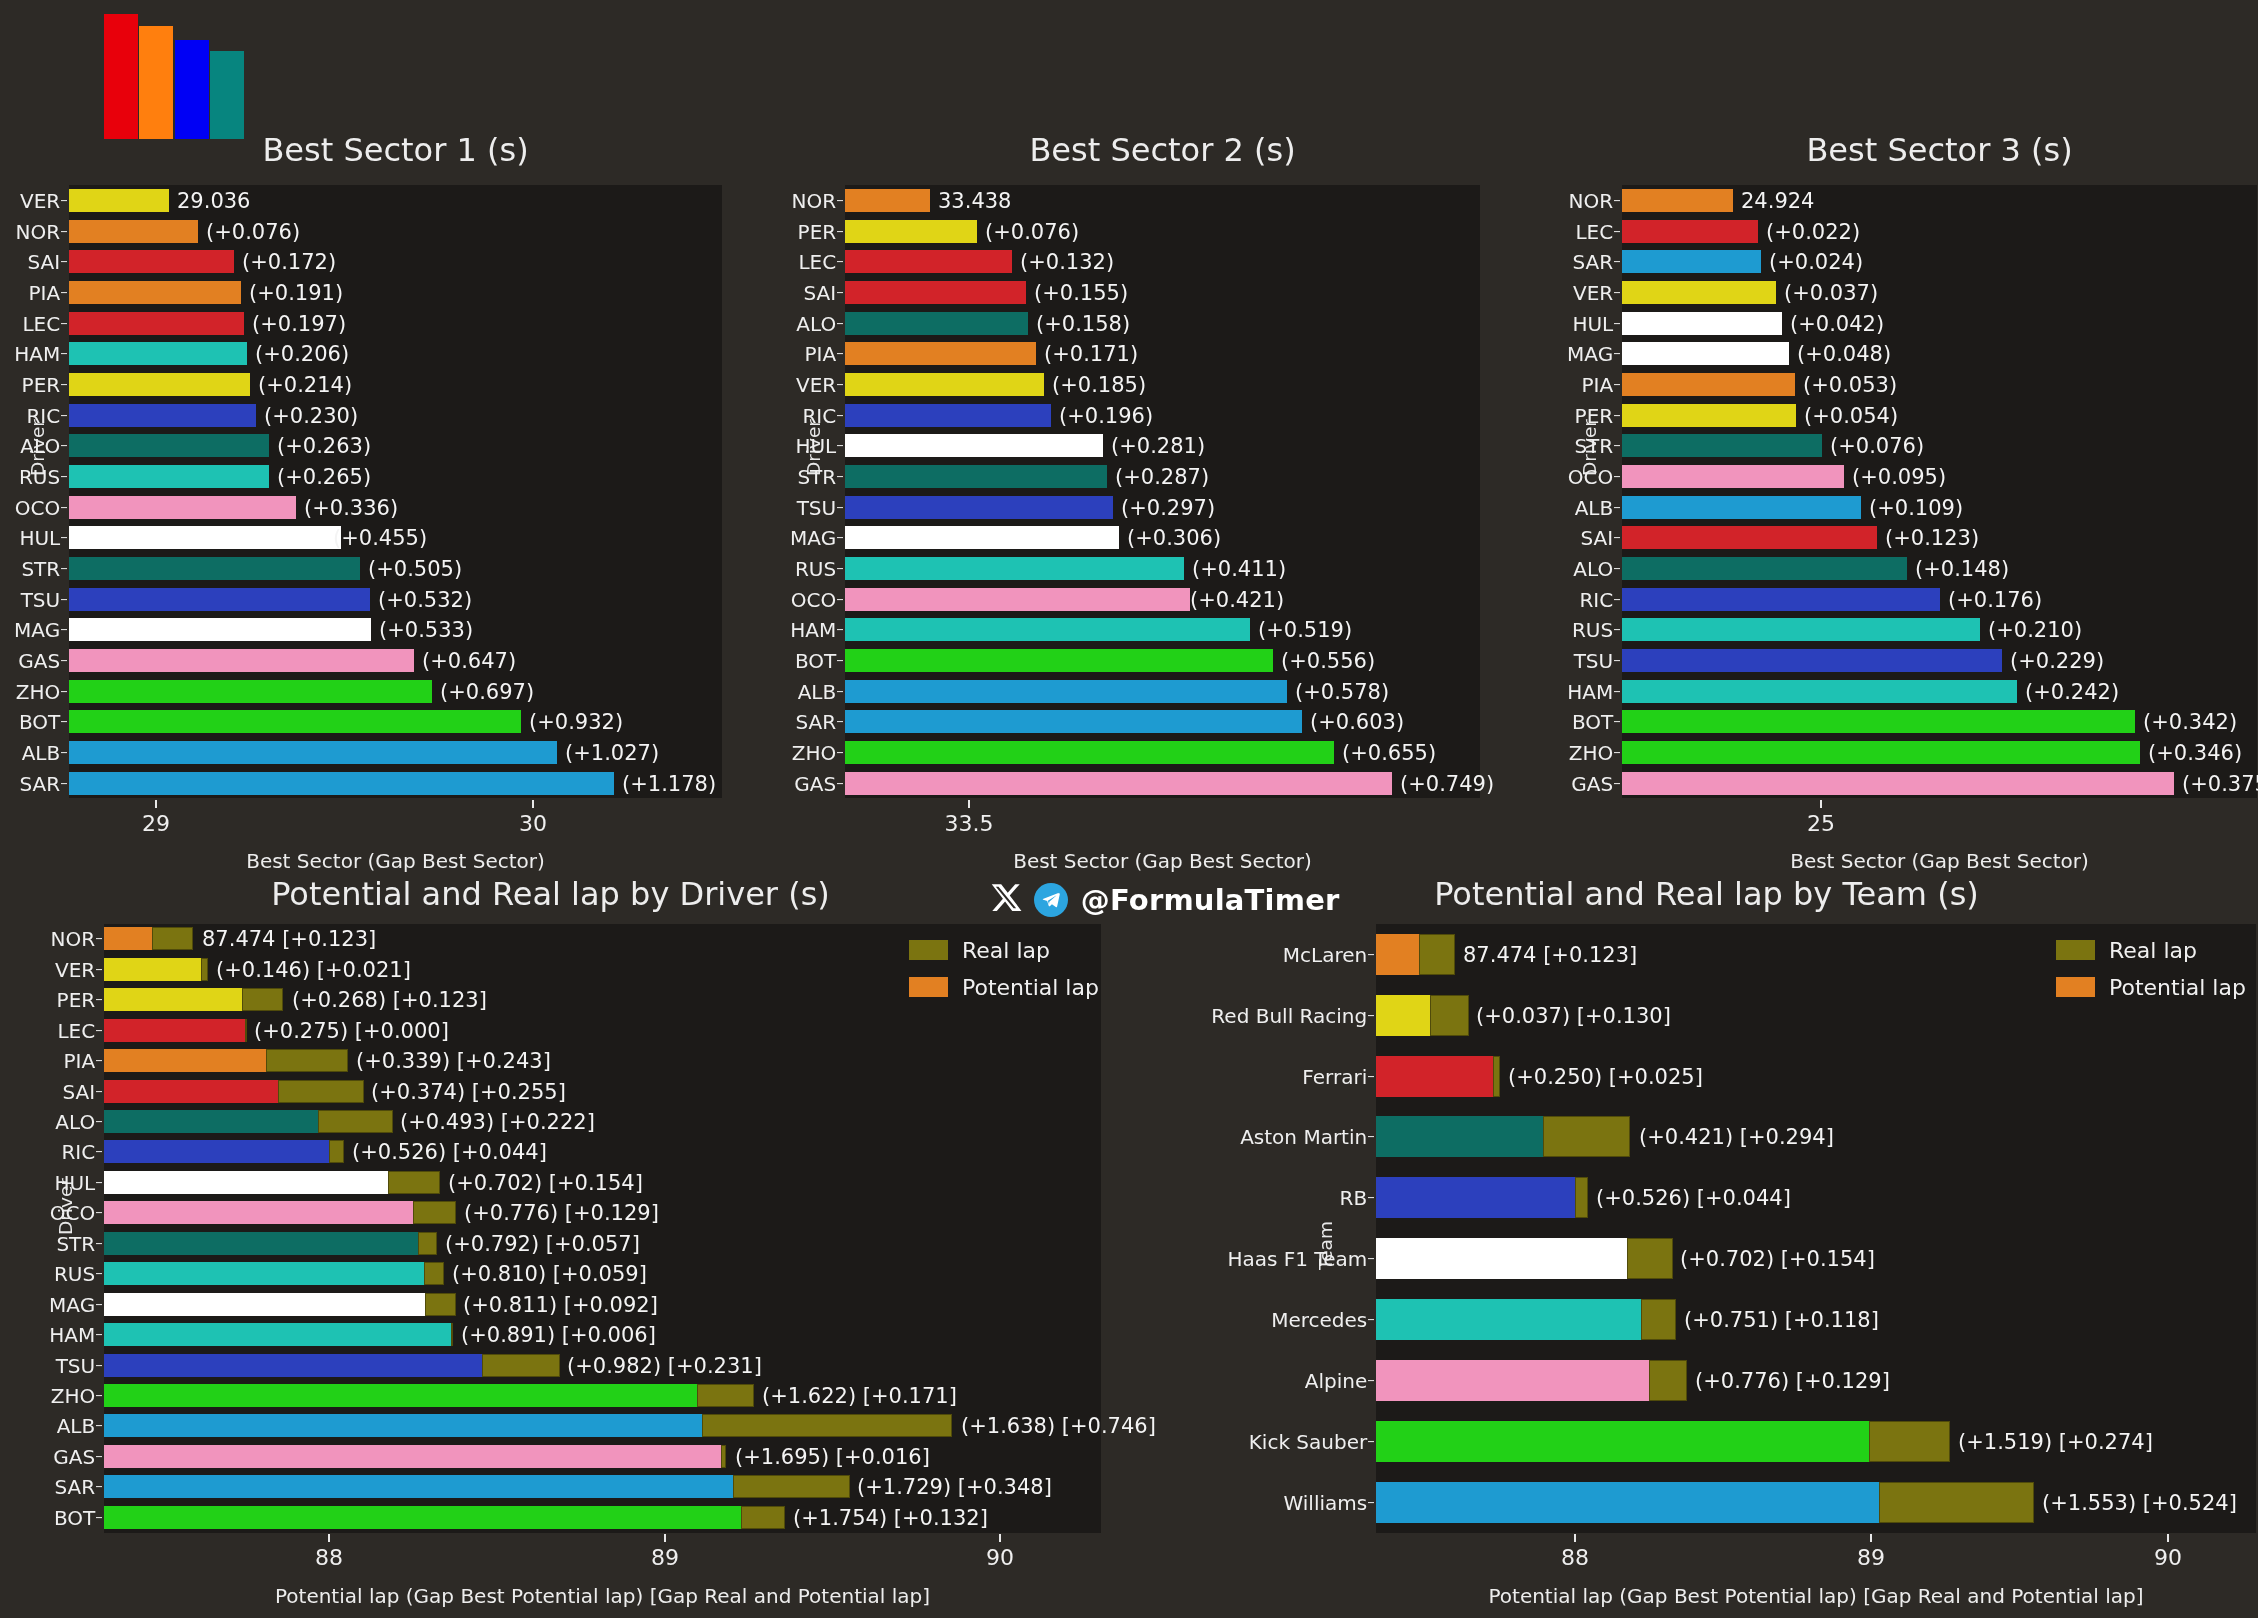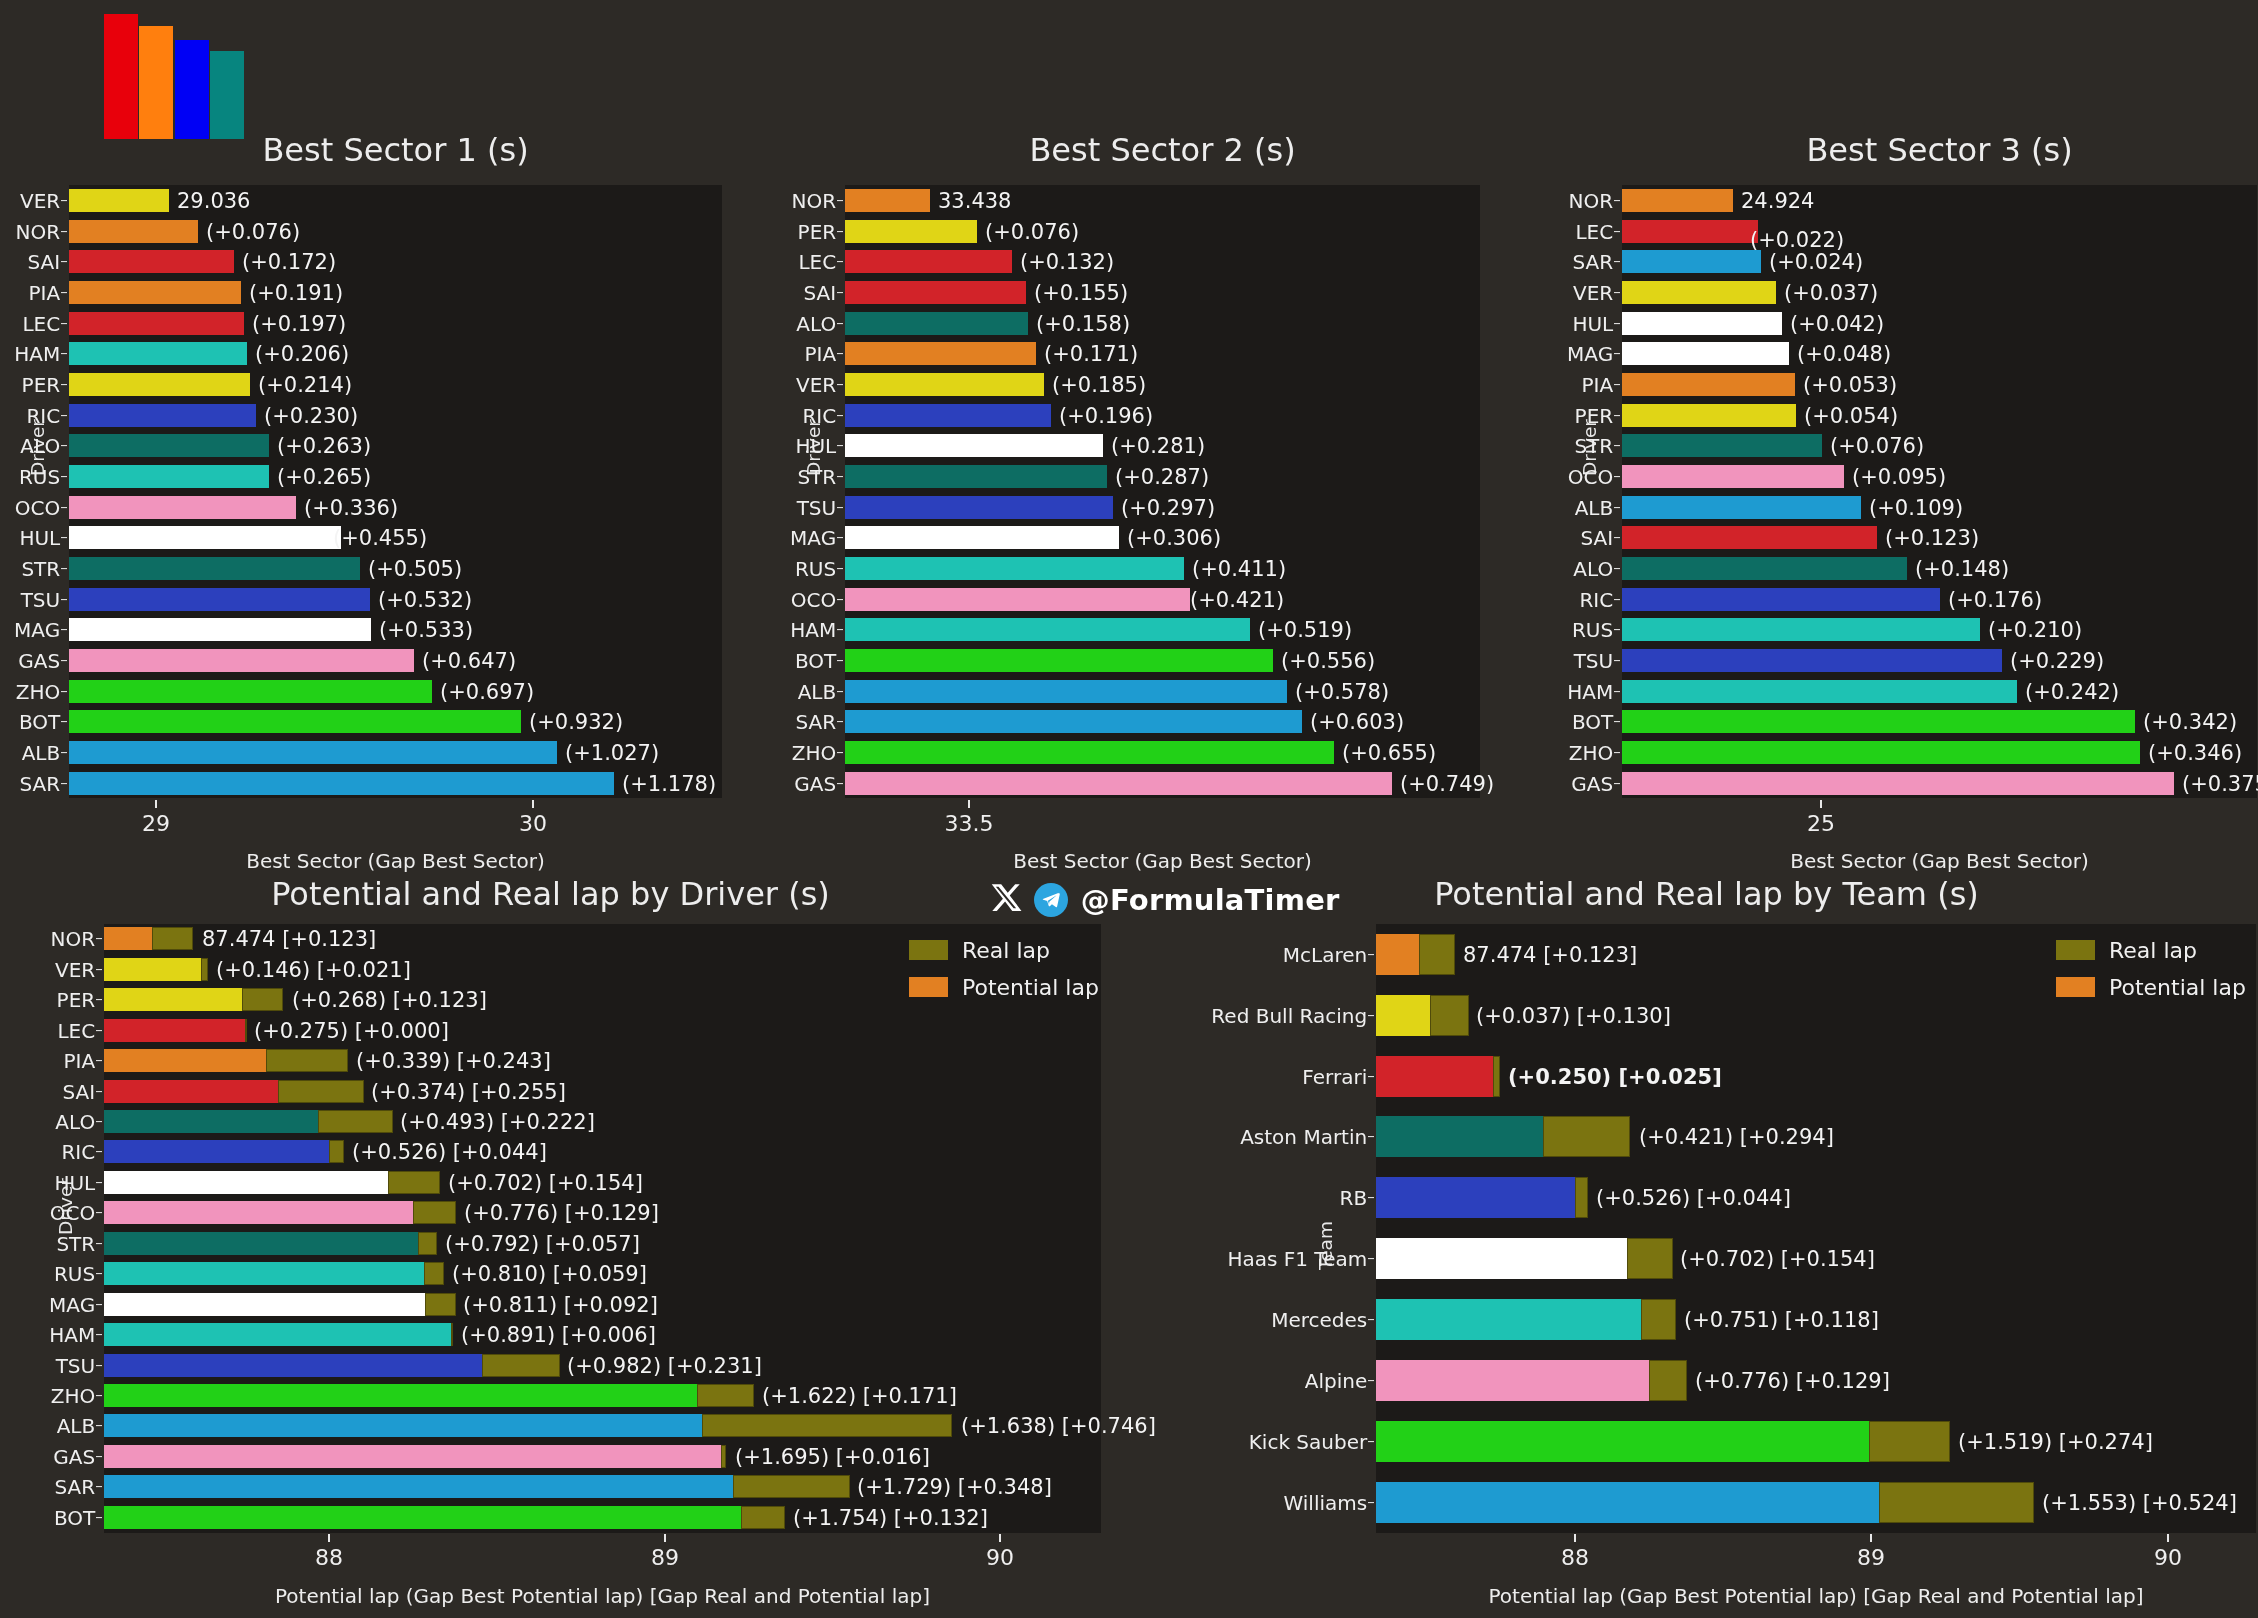--- a/index.html
+++ b/index.html
@@ -383,21 +383,21 @@
       <div class="row" style="top: 189px; left: 1622px; width: 635px; height: 23px;">
         <span class="ytick">NOR</span>
         <span class="tickdash"></span>
         <div class="bar" style="width: 111px; background: rgb(226, 128, 34);"></div>
         <span class="barlabel" style="left: 111px;">24.924</span>
       </div>
       <div class="row" style="top: 220px; left: 1622px; width: 635px; height: 23px;">
         <span class="ytick">LEC</span>
         <span class="tickdash"></span>
         <div class="bar" style="width: 136px; background: rgb(210, 35, 41);"></div>
-        <span class="barlabel" style="left: 120px; margin-top: 8px;">(+0.022)</span>
+        <span class="barlabel" style="left: 136px;">(+0.022)</span>
       </div>
       <div class="row" style="top: 250px; left: 1622px; width: 635px; height: 23px;">
         <span class="ytick">SAR</span>
         <span class="tickdash"></span>
         <div class="bar" style="width: 139px; background: rgb(30, 155, 209);"></div>
         <span class="barlabel" style="left: 139px;">(+0.024)</span>
       </div>
       <div class="row" style="top: 281px; left: 1622px; width: 635px; height: 23px;">
         <span class="ytick">VER</span>
         <span class="tickdash"></span>
@@ -694,21 +694,21 @@
         <span class="tickdash"></span>
         <div class="bar" style="width: 54px; background: rgb(224, 213, 22);"></div>
         <div class="bar seg2" style="left: 54px; width: 39px; background: rgb(123, 116, 16);"></div>
         <span class="barlabel" style="left: 92px; text-align: right;">(+0.037) [+0.130]</span>
       </div>
       <div class="row" style="top: 1056px; left: 1376px; width: 880px; height: 41px;">
         <span class="ytick">Ferrari</span>
         <span class="tickdash"></span>
         <div class="bar" style="width: 117px; background: rgb(210, 35, 41);"></div>
         <div class="bar seg2" style="left: 117px; width: 7.4px; background: rgb(123, 116, 16);"></div>
-        <span class="barlabel" style="left: 124px; font-weight: bold;">(+0.250) [+0.025]</span>
+        <span class="barlabel" style="left: 124px;">(+0.250) [+0.025]</span>
       </div>
       <div class="row" style="top: 1116px; left: 1376px; width: 880px; height: 41px;">
         <span class="ytick">Aston Martin</span>
         <span class="tickdash"></span>
         <div class="bar" style="width: 167px; background: rgb(13, 109, 99);"></div>
         <div class="bar seg2" style="left: 167px; width: 87px; background: rgb(123, 116, 16);"></div>
         <span class="barlabel" style="left: 255px;">(+0.421) [+0.294]</span>
       </div>
       <div class="row" style="top: 1177px; left: 1376px; width: 880px; height: 41px;">
         <span class="ytick">RB</span>

